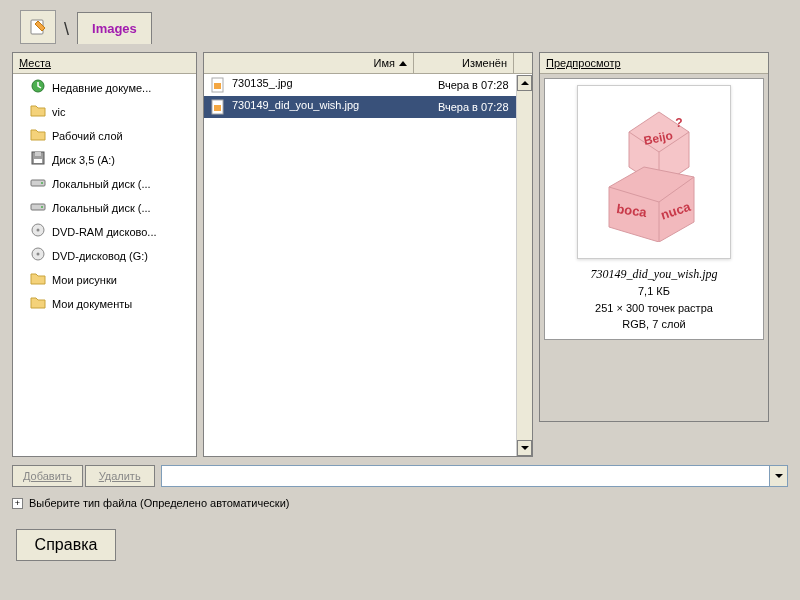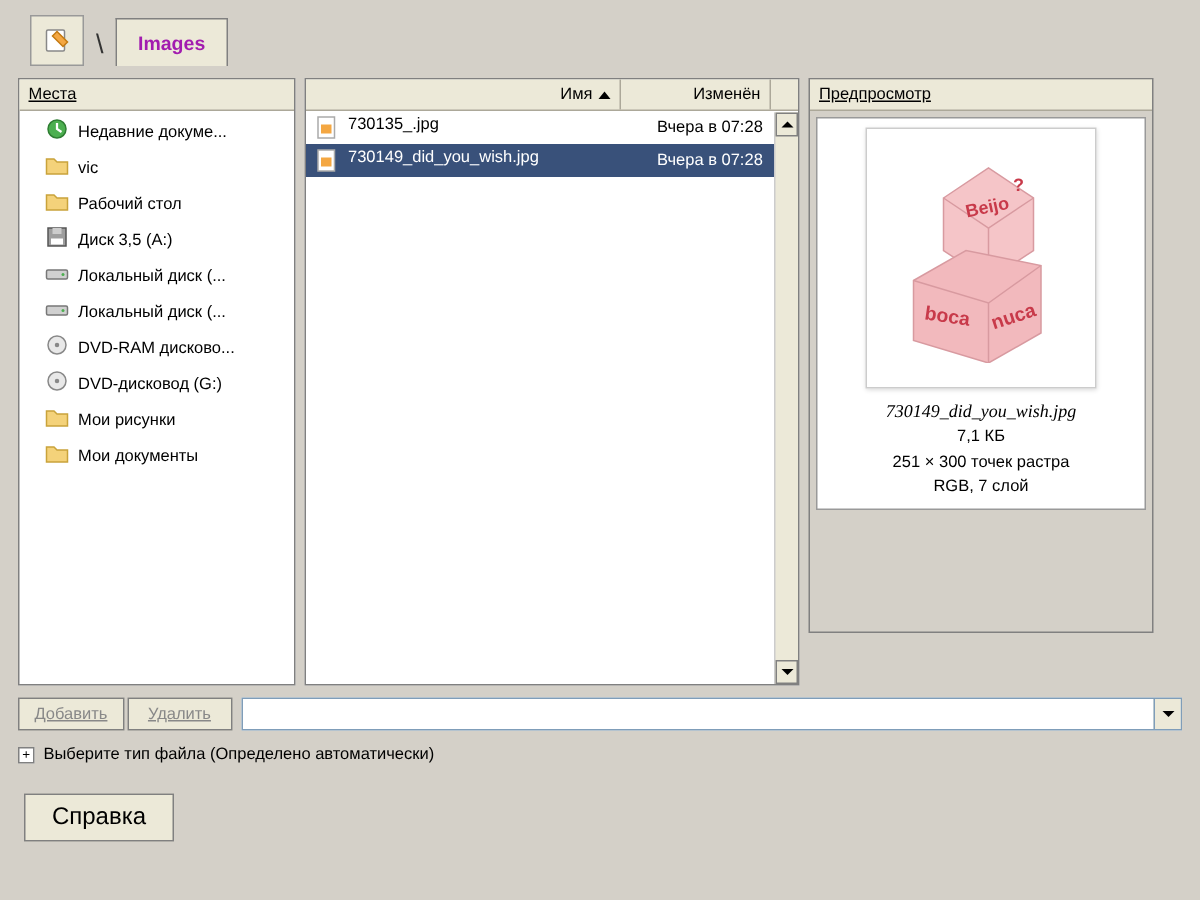--- a/index.html
+++ b/index.html
@@ -320,21 +320,21 @@
               </svg>
             </span>
             <span>vic</span>
           </div>
           <div class="place-item">
             <span class="place-icon">
               <svg width="16" height="16">
                 <path d="M1 4 L6 4 L8 6 L15 6 L15 14 L1 14 Z" fill="#f4d27a" stroke="#c9a33b"></path>
               </svg>
             </span>
-            <span>Рабочий стол</span>
+            <span>Рабочий слой</span>
           </div>
           <div class="place-item">
             <span class="place-icon">
               <svg width="16" height="16">
                 <rect x="2" y="2" width="12" height="12" fill="#9e9e9e" stroke="#555"></rect>
                 <rect x="5" y="2" width="6" height="4" fill="#ccc"></rect>
                 <rect x="4" y="9" width="8" height="4" fill="#fff"></rect>
               </svg>
             </span>
             <span>Диск 3,5 (A:)</span>

